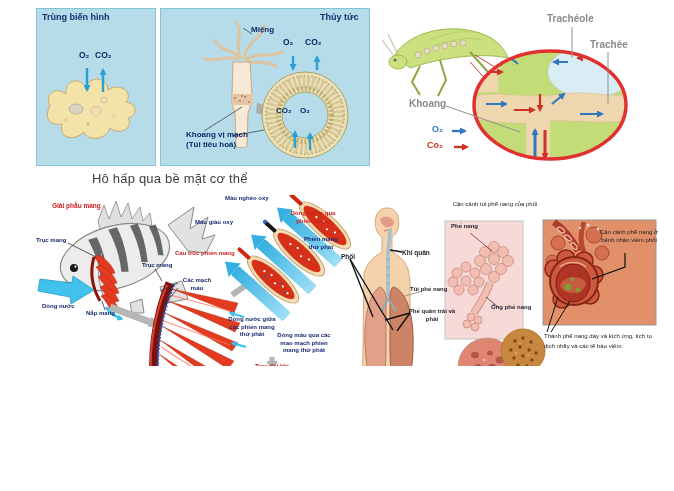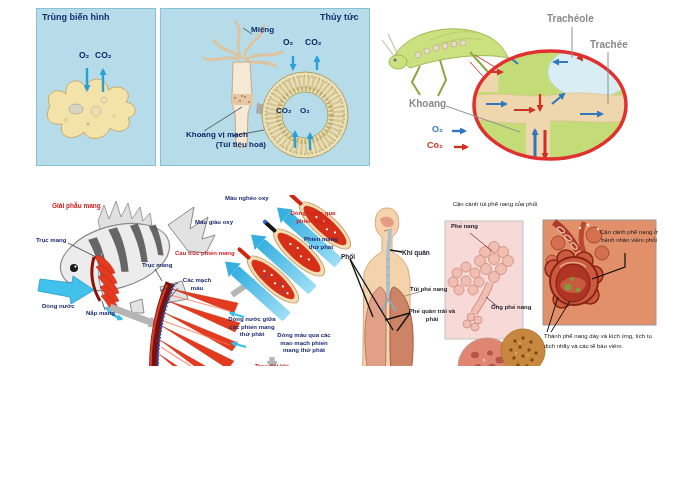--- a/index.html
+++ b/index.html
@@ -89,21 +89,22 @@
   <div class="ptitle" style="left:42px;top:12px">Trùng biến hình</div>
   <div class="ptitle" style="left:320px;top:12px">Thủy tức</div>
   <div class="gas" style="left:79px;top:50px">O₂</div>
   <div class="gas" style="left:95px;top:50px">CO₂</div>
   <div class="gas" style="left:283px;top:37px">O₂</div>
   <div class="gas" style="left:305px;top:37px">CO₂</div>
   <div class="gas sm" style="left:276px;top:106px">CO₂</div>
   <div class="gas sm" style="left:300px;top:106px">O₂</div>
   <div class="gas sm" style="left:251px;top:25px">Miệng</div>
   <div class="gas sm" style="left:186px;top:130px;width:80px;">Khoang vị mạch</div>
-  <div class="gas sm" style="left:186px;top:140px;width:80px;text-align:right">(Túi tiêu hoá)</div>
+  <div class="gas sm" style="left:186px;top:140px;width:80px;text-align:left">(Túi tiêu hoá)</div>
+  <div class="cap" style="left:92px;top:171px">Hô hấp qua bề mặt cơ thể</div>
 
   <svg class="abs" style="left:380px;top:0px" width="294" height="166" viewBox="0 0 294 166">
     <defs>
       <marker id="q2mB" markerUnits="userSpaceOnUse" markerWidth="7" markerHeight="7" refX="5" refY="3.5" orient="auto">
         <path d="M0,0L7,3.5L0,7Z" fill="#2f78bf"></path>
       </marker>
       <marker id="q2mR" markerUnits="userSpaceOnUse" markerWidth="7" markerHeight="7" refX="5" refY="3.5" orient="auto">
         <path d="M0,0L7,3.5L0,7Z" fill="#cc3322"></path>
       </marker>
       <clipPath id="q2clip">

